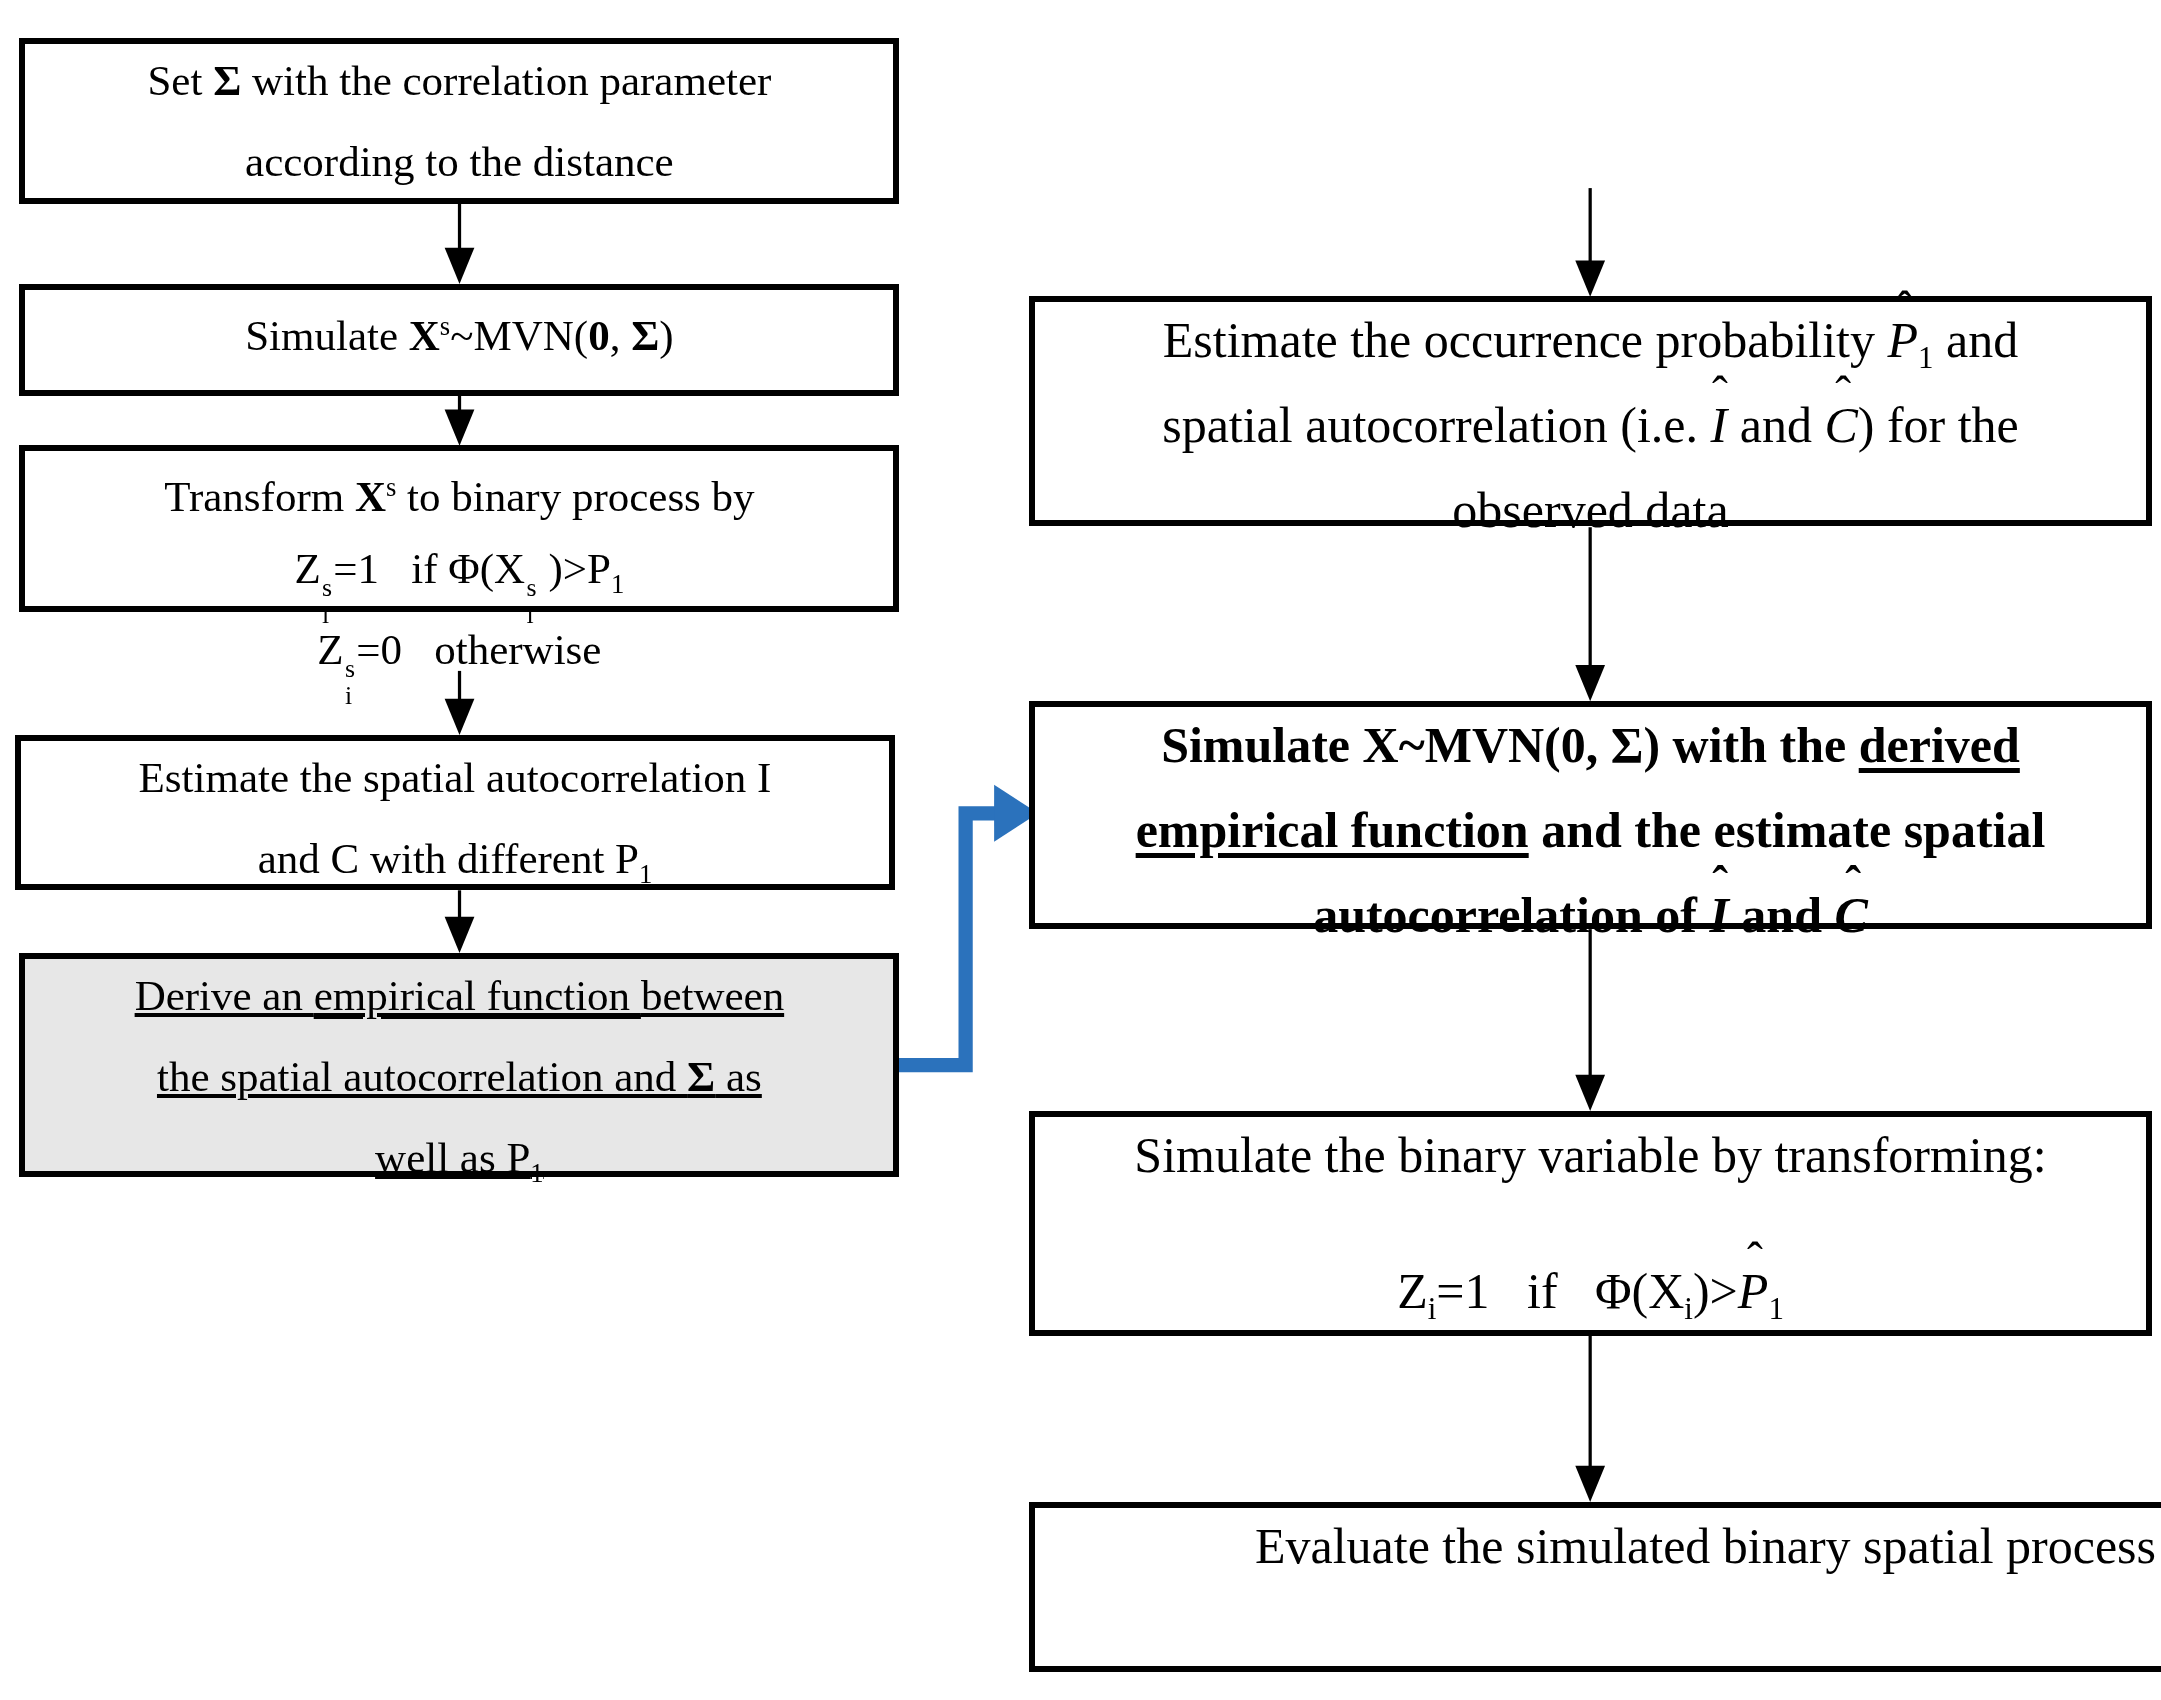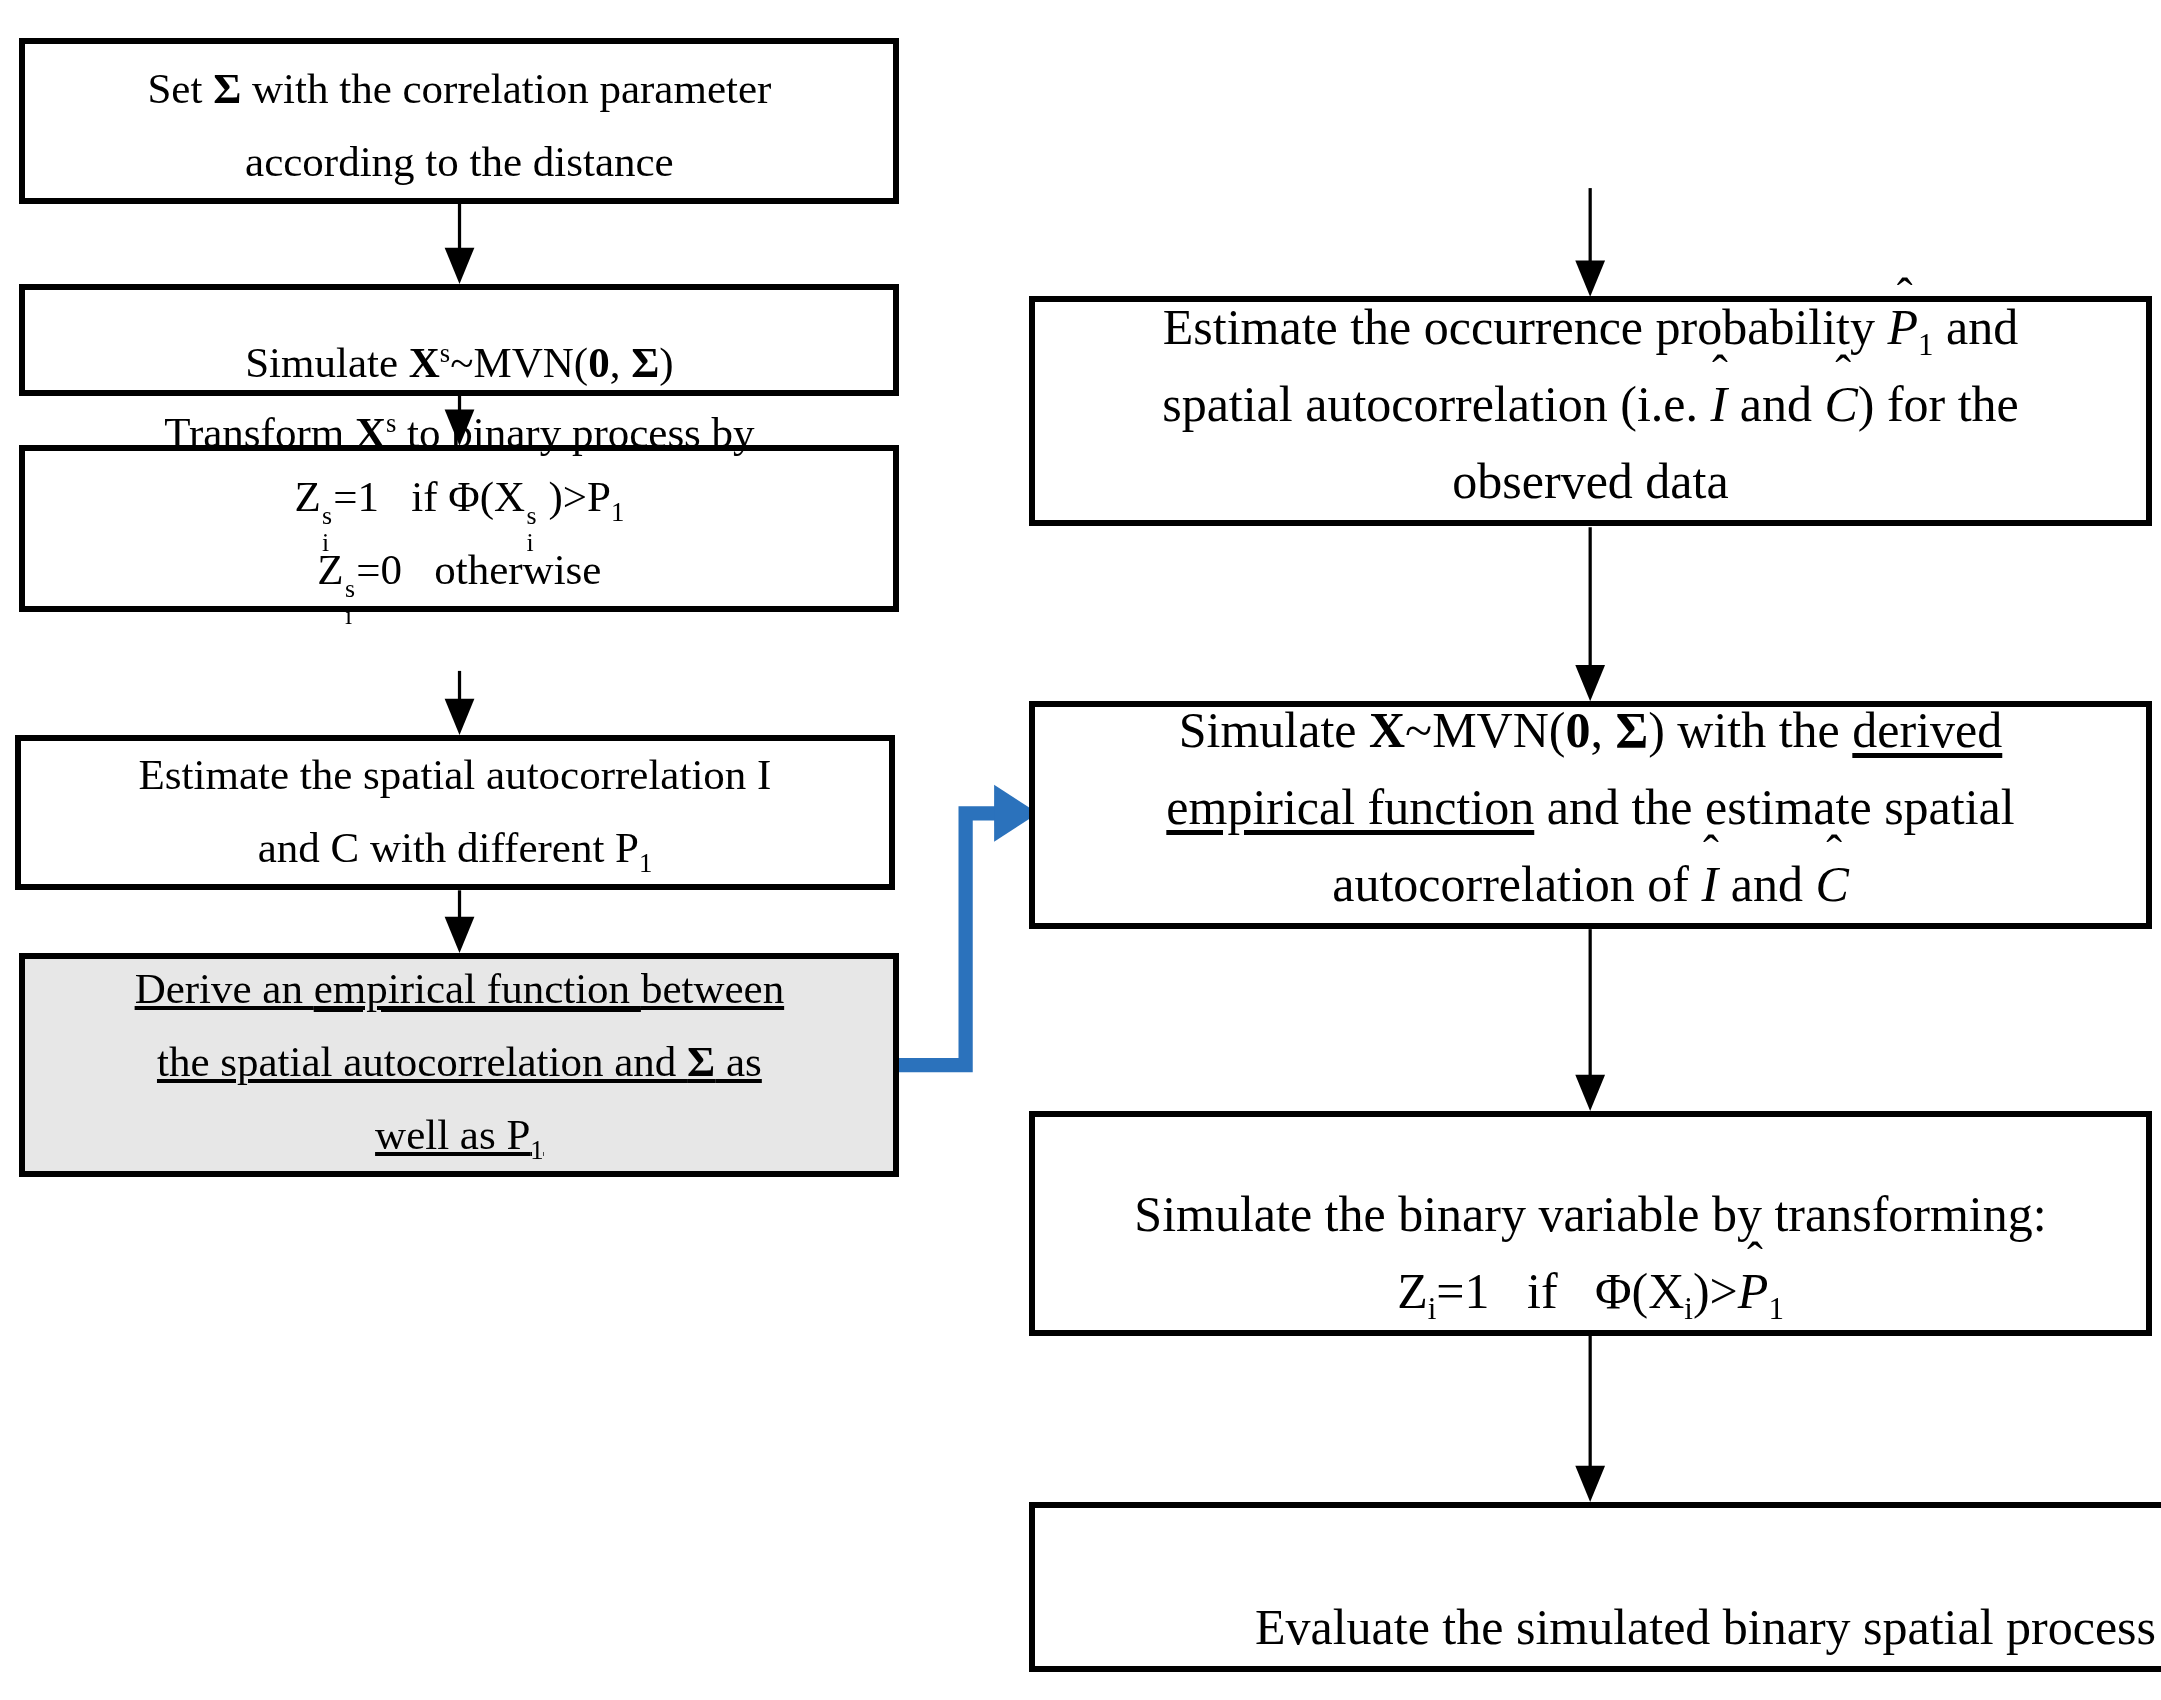--- a/index.html
+++ b/index.html
@@ -10,23 +10,24 @@
     font-family:"Liberation Serif","DejaVu Serif",serif;
     color:#000;
     overflow:hidden;
   }
   .box{
     position:absolute;
     background:#ffffff;
     border:6.5px solid #000;
     box-sizing:border-box;
     display:flex;flex-direction:column;
-    justify-content:flex-end;align-items:center;
+    justify-content:space-between;align-items:center;
     text-align:center;
     white-space:nowrap;
+    gap:8px;
   }
   .lcol .tline{height:73px;line-height:73px;font-size:43px;}
   .rcol .tline{height:77px;line-height:77px;font-size:50px;}
   .tline{display:block;}
   sub{font-size:0.62em;}
   sup{font-size:0.62em;}
   
   .ss{display:inline-flex;flex-direction:column;vertical-align:-0.52em;
       font-size:0.60em;line-height:1.02;text-align:left;margin:0 1.3px;}
   .ss>.t{display:block;}
@@ -123,21 +124,21 @@
     <div class="tline">well as P<sub>1</sub></div>
   </div>
 
 
   <div class="box rcol" id="r2" style="left:1029px;top:296px;width:1123px;height:230px;">
     <div class="tline">Estimate the occurrence probability <span class="hat"><i>P</i><span class="hm">ˆ</span></span><sub>1</sub> and</div>
     <div class="tline">spatial autocorrelation (i.e. <span class="hat"><i>I</i><span class="hm">ˆ</span></span> and <span class="hat"><i>C</i><span class="hm">ˆ</span></span>) for the</div>
     <div class="tline">observed data</div>
   </div>
 
-  <div class="box rcol" id="r3" style="left:1029px;top:701px;width:1123px;height:228px;">
+  <div class="box rcol" id="r3" style="left:1029px;top:701px;width:1123px;height:228px;font-weight:bold;">
     <div class="tline">Simulate <b>X</b>~MVN(<b>0</b>, <b>Σ</b>) with the <u>derived</u></div>
     <div class="tline"><u>empirical function</u> and the estimate spatial</div>
     <div class="tline">autocorrelation of <span class="hat"><i>I</i><span class="hm">ˆ</span></span> and <span class="hat"><i>C</i><span class="hm">ˆ</span></span></div>
   </div>
 
   <div class="box rcol" id="r4" style="left:1029px;top:1111px;width:1123px;height:225px;">
     <div class="tline">Simulate the binary variable by transforming:</div>
     <div class="tline">Z<sub>i</sub>=1&nbsp;&nbsp; if&nbsp;&nbsp; Φ(X<sub>i</sub>)&gt;<span class="hat"><i>P</i><span class="hm">ˆ</span></span><sub>1</sub></div>
   </div>
 

